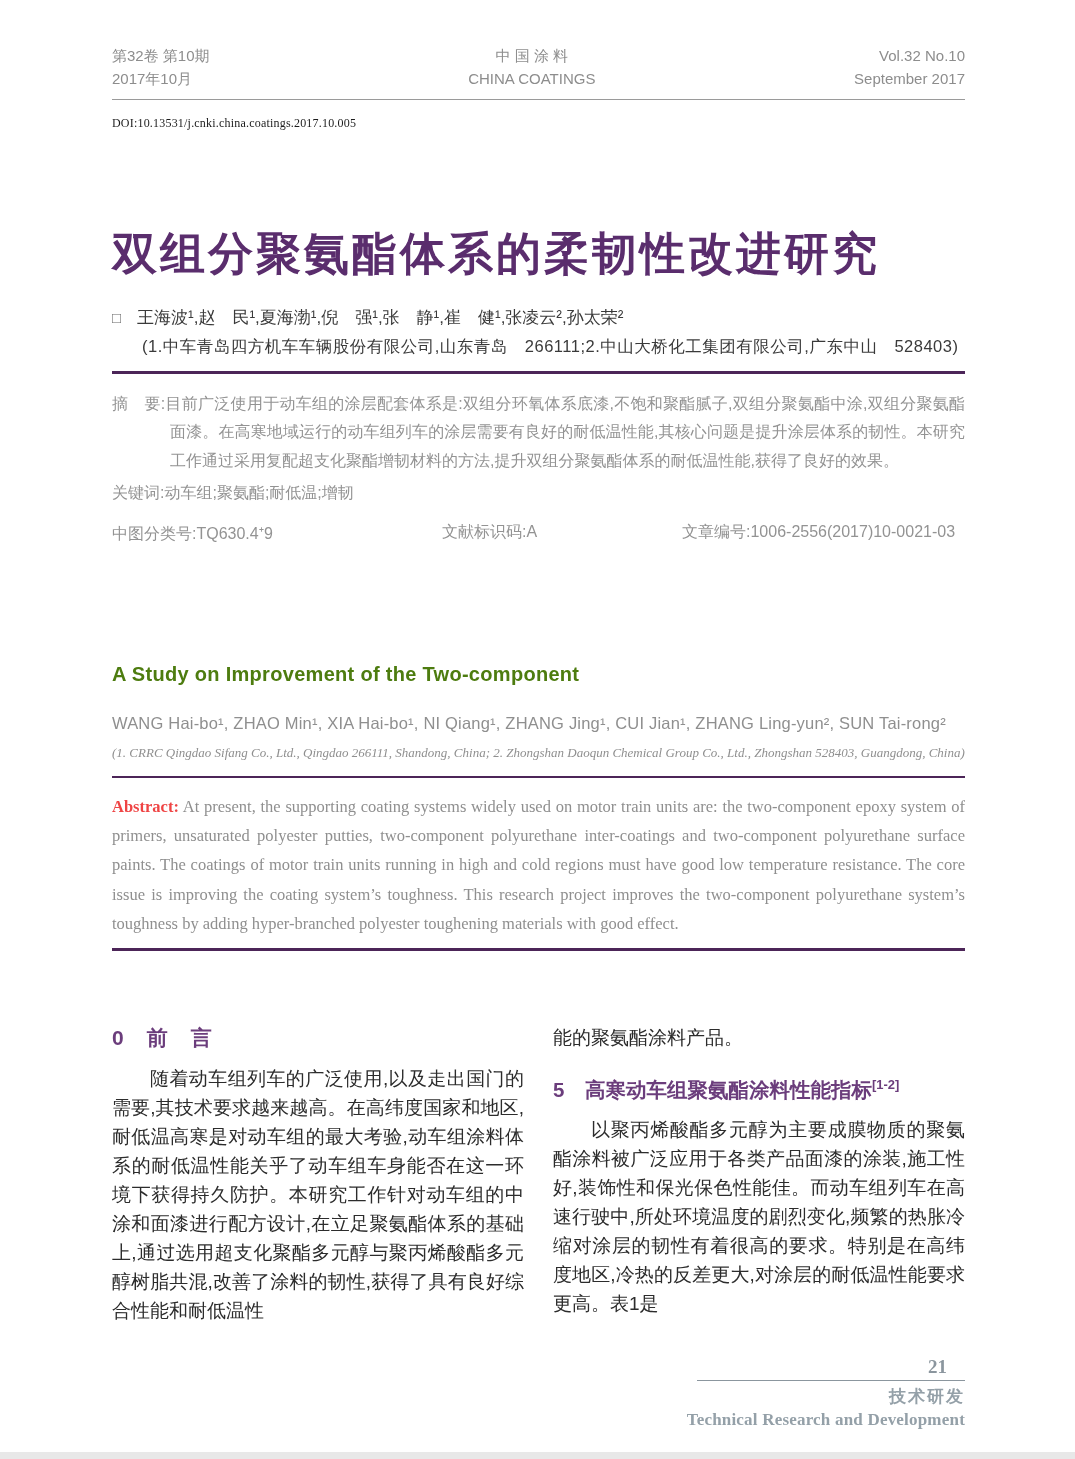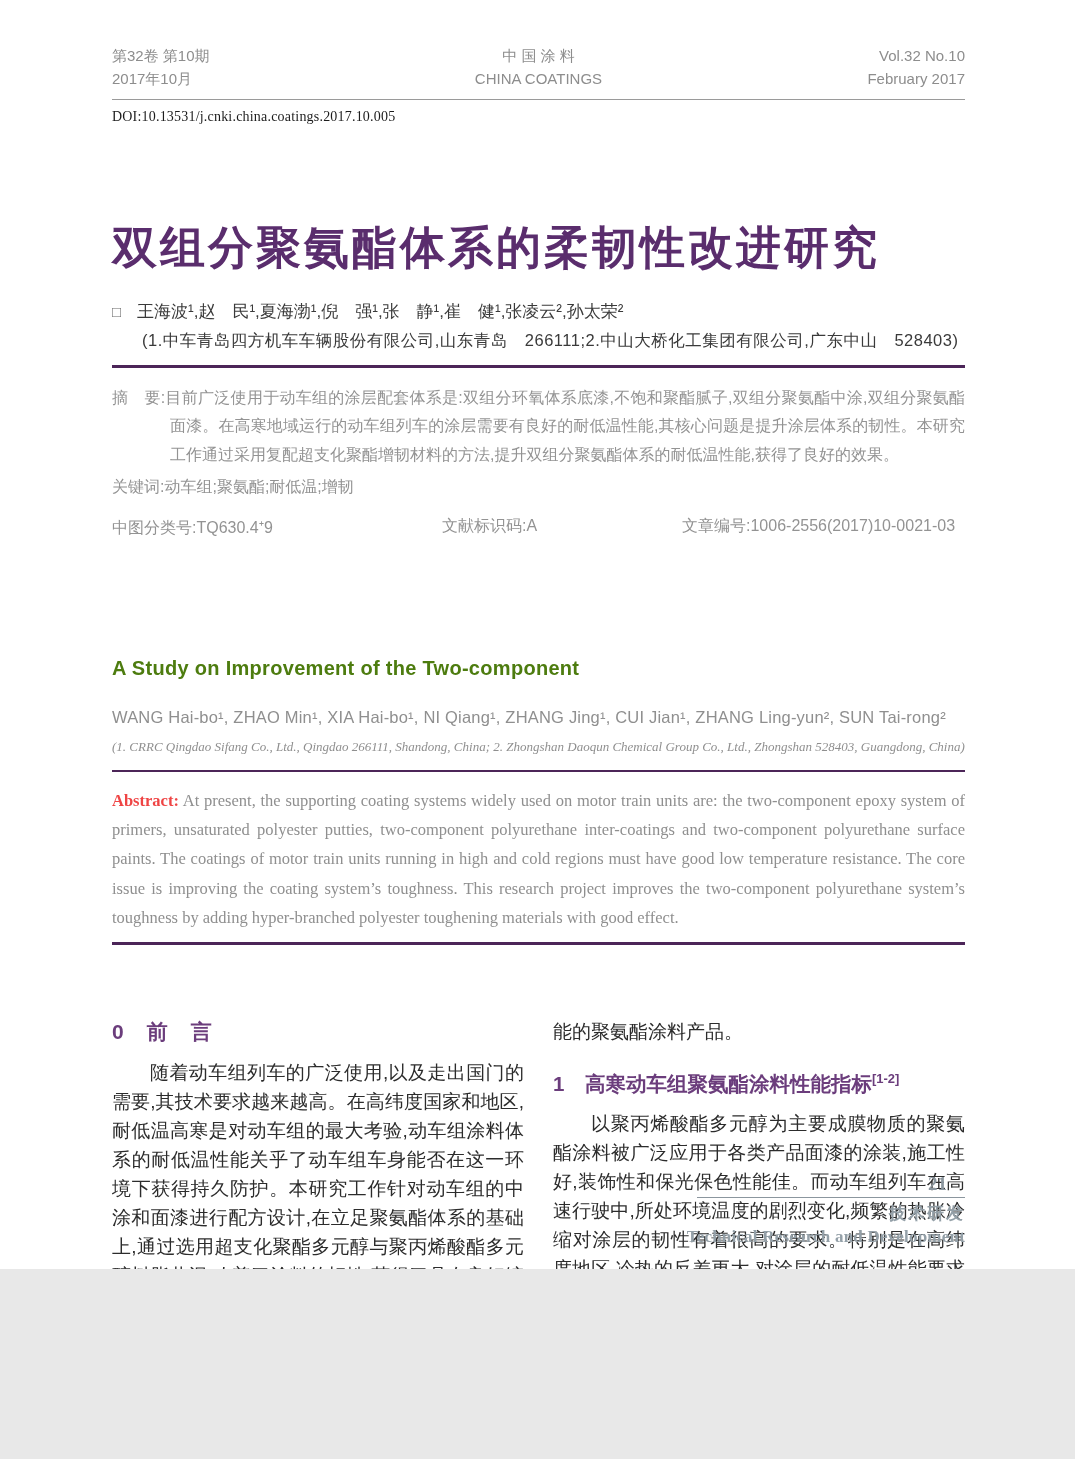--- a/index.html
+++ b/index.html
@@ -1,41 +1,41 @@
 <!DOCTYPE html>
 <html><head>
 <meta charset="utf-8">
 <style>
   * { margin:0; padding:0; box-sizing:border-box; }
   html,body { background:#e8e8e8; }
   .page {
     position:relative;
-    width:1075px; height:1269px;
+    width:1075px; height:1452px;
     margin:0 auto;
     background:#ffffff;
     font-family:"Liberation Sans", sans-serif;
     color:#2f2f2f;
     overflow:hidden;
   }
   .content { position:absolute; left:112px; top:0; width:853px; }
 
   
   .jheader {
     display:flex; justify-content:space-between; align-items:flex-end;
     padding-top:44px; padding-bottom:8px;
     border-bottom:1.5px solid #9a9a9a;
     color:#8d8d8d; font-size:15px; line-height:1.55;
   }
   .jheader .left { text-align:left; }
   .jheader .center { text-align:center; }
   .jheader .right { text-align:right; }
   .doi-line {
-    margin-top:9px;
+    margin-top:16px;
     font-family:"Liberation Serif", serif;
-    font-size:14px; color:#1c1c1c; letter-spacing:0.2px;
+    font-size:12px; color:#1c1c1c; letter-spacing:0.2px;
   }
 
   
   .title-cn {
     margin-top:93px;
     font-size:45px; font-weight:bold; color:#5a2d6d;
     letter-spacing:3px; white-space:nowrap;
   }
   .authors-cn {
     margin-top:22px; font-size:17px; color:#3a3a3a;
@@ -130,21 +130,21 @@
       <div class="left">
         <div>第32卷 第10期</div>
         <div>2017年10月</div>
       </div>
       <div class="center">
         <div>中 国 涂 料</div>
         <div>CHINA COATINGS</div>
       </div>
       <div class="right">
         <div>Vol.32  No.10</div>
-        <div>February 2017</div>
+        <div>September 2017</div>
       </div>
     </div>
     <div class="doi-line">DOI:10.13531/j.cnki.china.coatings.2017.10.005</div>
 
     <div class="title-cn">双组分聚氨酯体系的柔韧性改进研究</div>
     <div class="authors-cn">
       <span class="marker">□</span>
       <span>王海波¹,赵　民¹,夏海渤¹,倪　强¹,张　静¹,崔　健¹,张凌云²,孙太荣²</span>
     </div>
     <div class="affil-cn">(1.中车青岛四方机车车辆股份有限公司,山东青岛　266111;2.中山大桥化工集团有限公司,广东中山　528403)</div>
@@ -181,21 +181,21 @@
     <div class="rule-purple-thin rule-after-kw"></div>
 
     <div class="columns">
       <div class="col">
         <div class="sec-heading">0　前　言</div>
         <div class="para-indent">随着动车组列车的广泛使用,以及走出国门的需要,其技术要求越来越高。在高纬度国家和地区,耐低温高寒是对动车组的最大考验,动车组涂料体系的耐低温性能关乎了动车组车身能否在这一环境下获得持久防护。本研究工作针对动车组的中涂和面漆进行配方设计,在立足聚氨酯体系的基础上,通过选用超支化聚酯多元醇与聚丙烯酸酯多元醇树脂共混,改善了涂料的韧性,获得了具有良好综合性能和耐低温性</div>
       </div>
       <div class="col">
         <div>能的聚氨酯涂料产品。</div>
         <div class="sec-heading h1">
-          <span>1　高寒动车组聚氨酯涂料性能指标</span><sup>[1-2]</sup>
+          <span>5　高寒动车组聚氨酯涂料性能指标</span><sup>[1-2]</sup>
         </div>
         <div class="para-indent">以聚丙烯酸酯多元醇为主要成膜物质的聚氨酯涂料被广泛应用于各类产品面漆的涂装,施工性好,装饰性和保光保色性能佳。而动车组列车在高速行驶中,所处环境温度的剧烈变化,频繁的热胀冷缩对涂层的韧性有着很高的要求。特别是在高纬度地区,冷热的反差更大,对涂层的耐低温性能要求更高。表1是</div>
       </div>
     </div>
 
   </div>
 
   <div class="page-footer">
     <div class="pnum">21</div>
     <div class="pline"></div>

